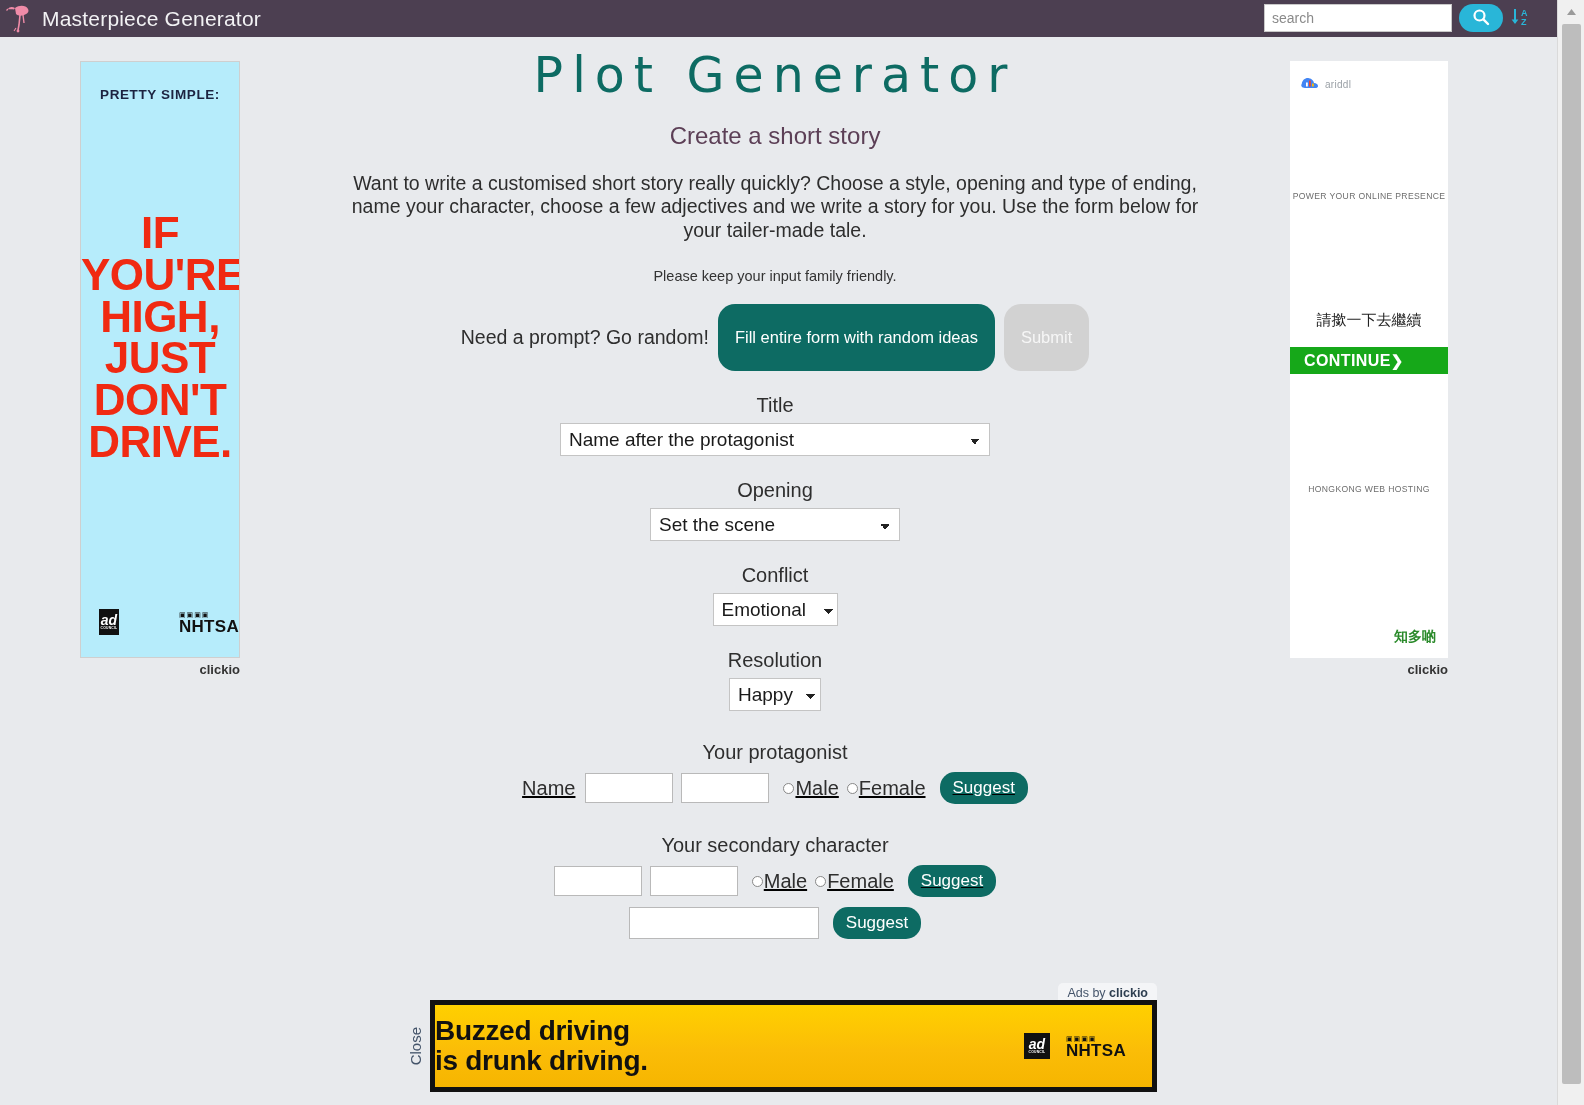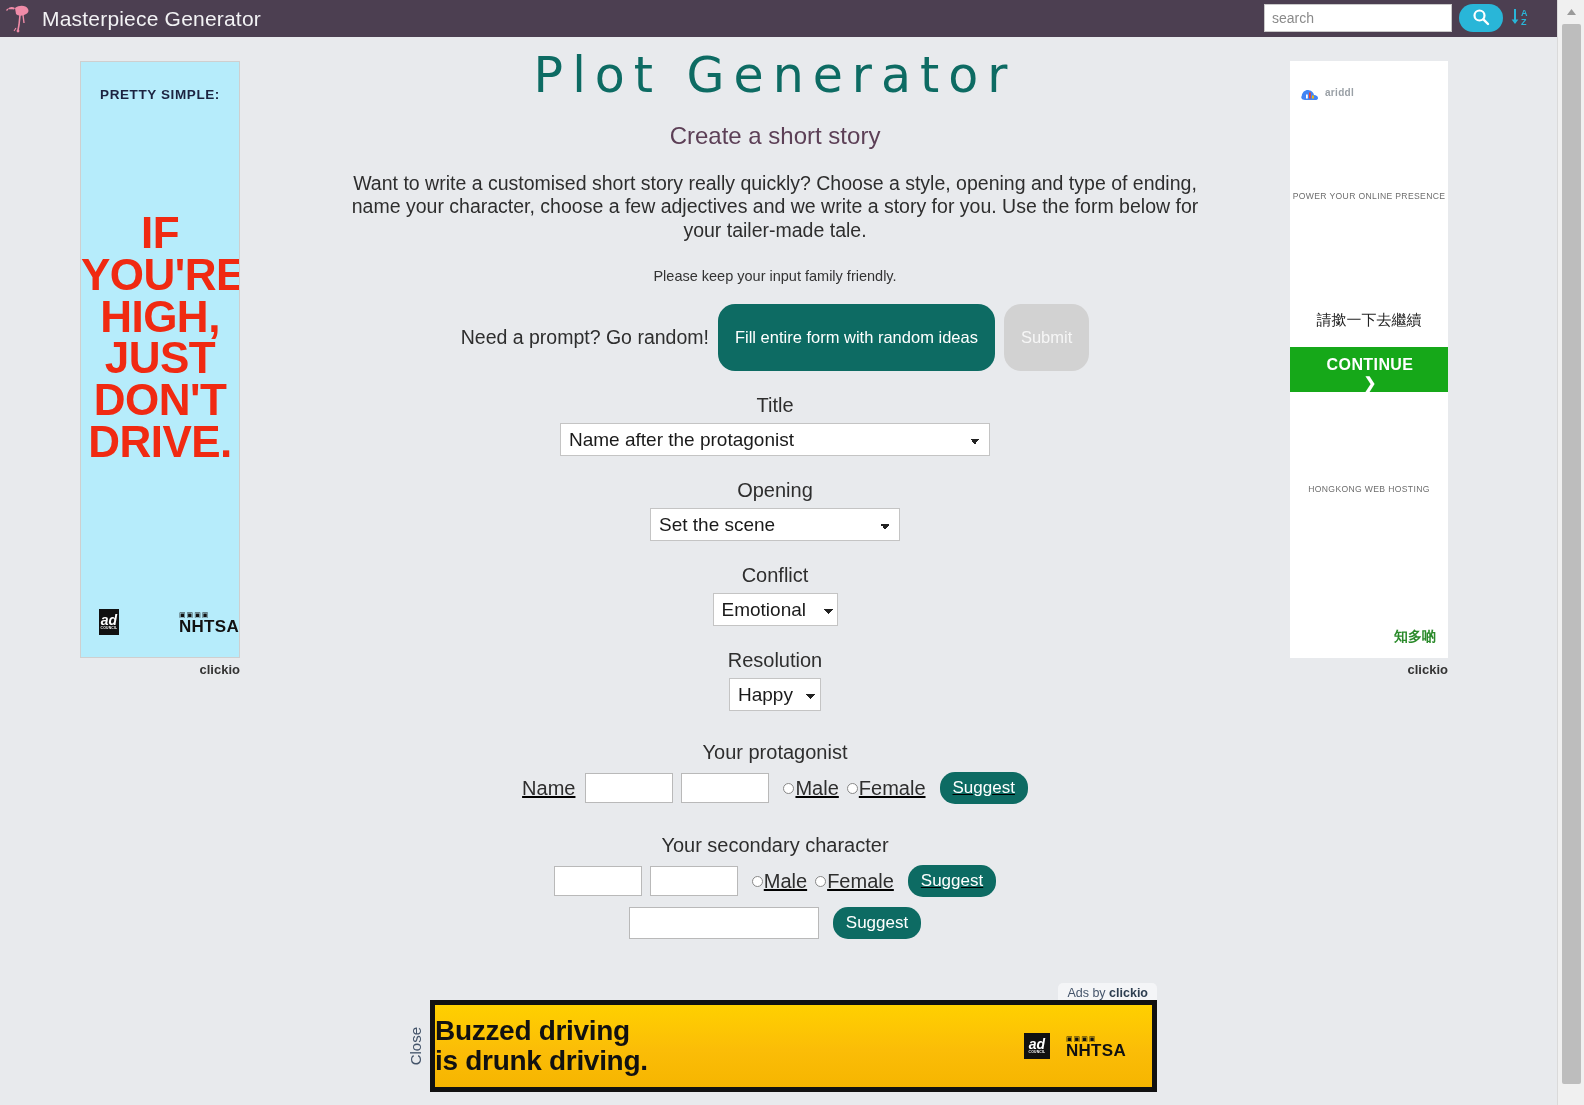--- a/index.html
+++ b/index.html
@@ -103,36 +103,35 @@
     text-align: right; font-size: 13px; font-weight: bold;
     color: #333; margin-top: 4px; padding-right: 0;
   }
 
   
   #right-ad { position: absolute; left: 1290px; top: 61px; width: 158px; }
   #right-ad-box {
     width: 158px; height: 597px; background: #fff; position: relative;
     overflow: hidden;
   }
-  #ariddl { position: absolute; top: 26px; left: 10px; display: flex; align-items: flex-start; gap: 5px; font-weight: bold; }
+  #ariddl { position: absolute; top: 14px; left: 10px; display: flex; align-items: center; gap: 5px; }
   #ariddl-text { font-size: 10px; color: #9aa0a6; letter-spacing: .3px; }
   #right-tag1 {
     position: absolute; top: 130px; left: 0; right: 0; text-align: center;
     font-size: 8.6px; color: #6d6d6d; letter-spacing: .35px;
   }
   #right-cn1 {
     position: absolute; top: 250px; left: 0; right: 0; text-align: center;
     font-size: 15px; color: #222;
   }
   #continue-btn {
-    position: absolute; top: 286px; left: 0; width: 158px; height: 45px;
+    position: absolute; top: 286px; left: 0; width: 158px; height: 27px;
     background: #16a819; border: none; cursor: pointer;
-    display: flex; align-items: center; justify-content: flex-end;
+    display: flex; align-items: center; justify-content: flex-start;
     padding: 0 12px 0 14px;
-    flex-direction: column;
   }
   #continue-label { color: #fff; font-size: 16px; font-weight: bold; letter-spacing: .4px; }
   #continue-chev { color: #fff; font-size: 15px; font-weight: bold; }
   #right-tag2 {
     position: absolute; top: 423px; left: 0; right: 0; text-align: center;
     font-size: 8.6px; color: #6d6d6d; letter-spacing: .35px;
   }
   #right-cn2 {
     position: absolute; bottom: 12px; right: 12px;
     font-size: 14px; color: #2a8a2a; font-weight: bold;

